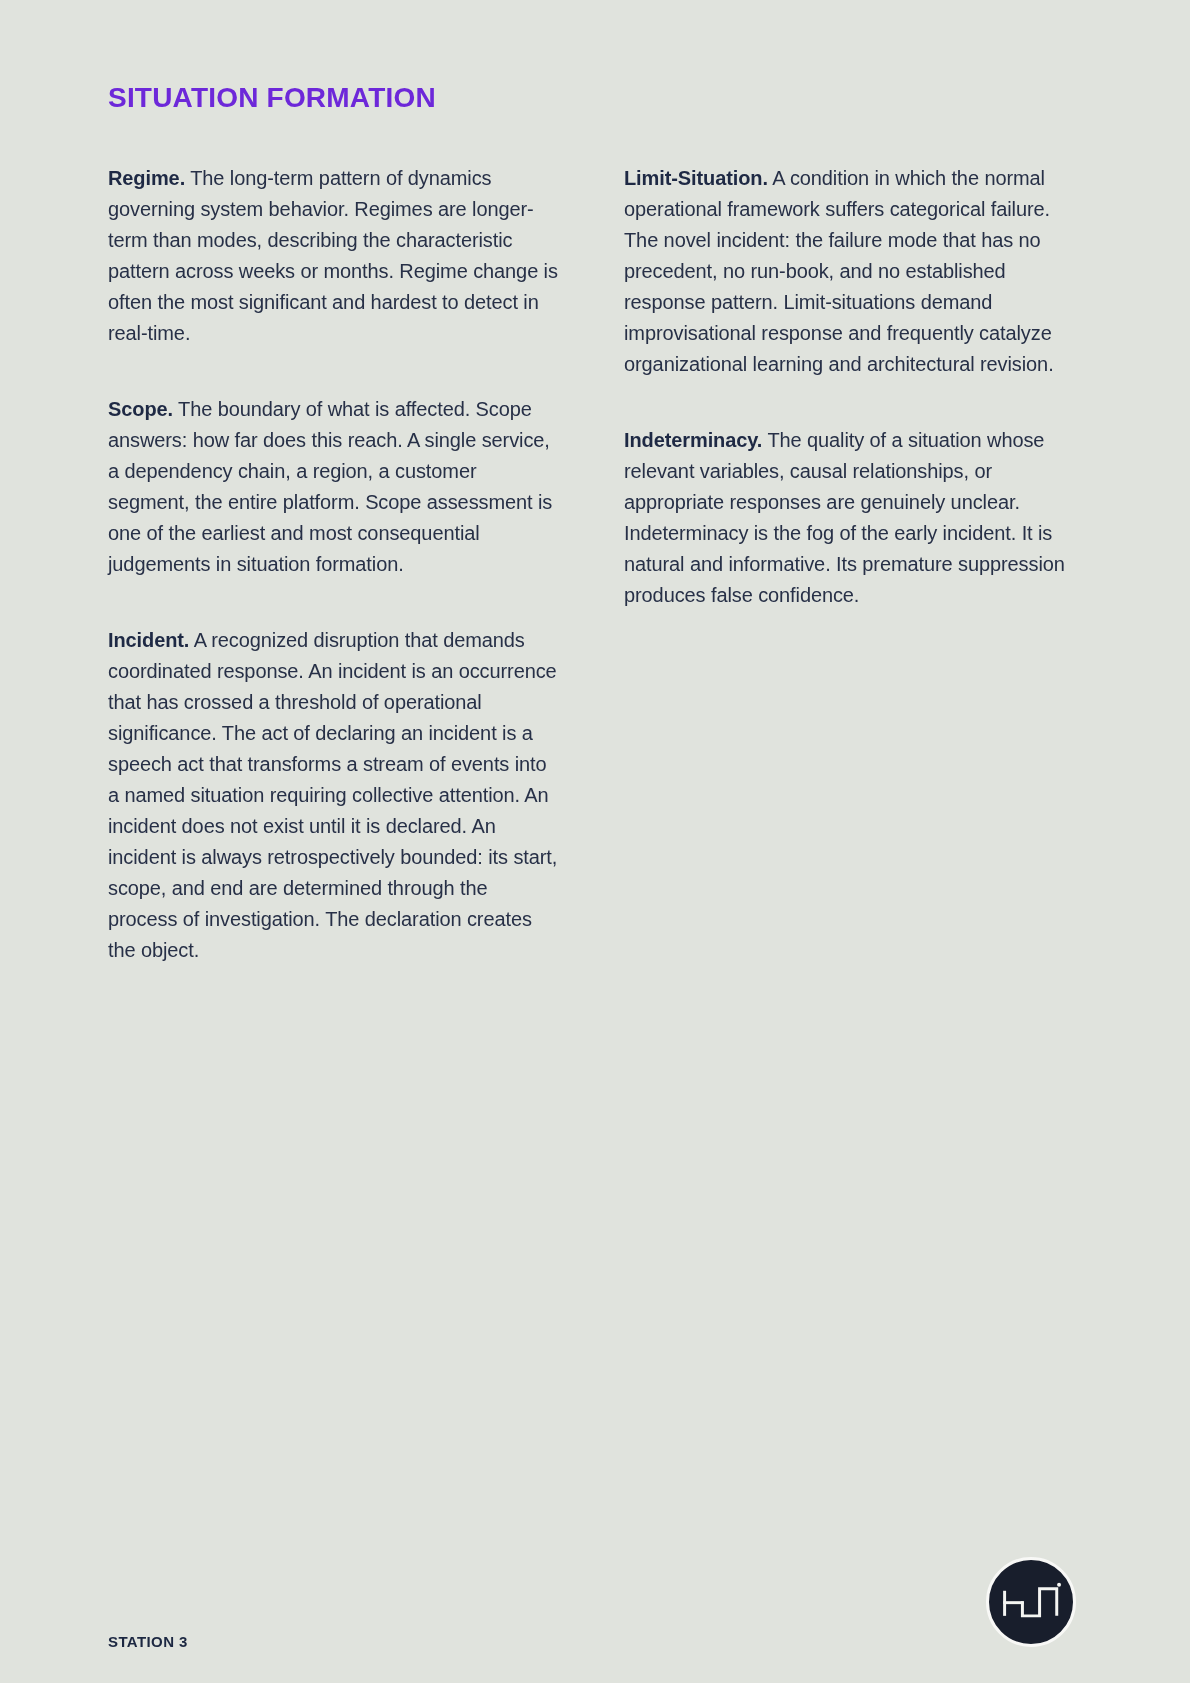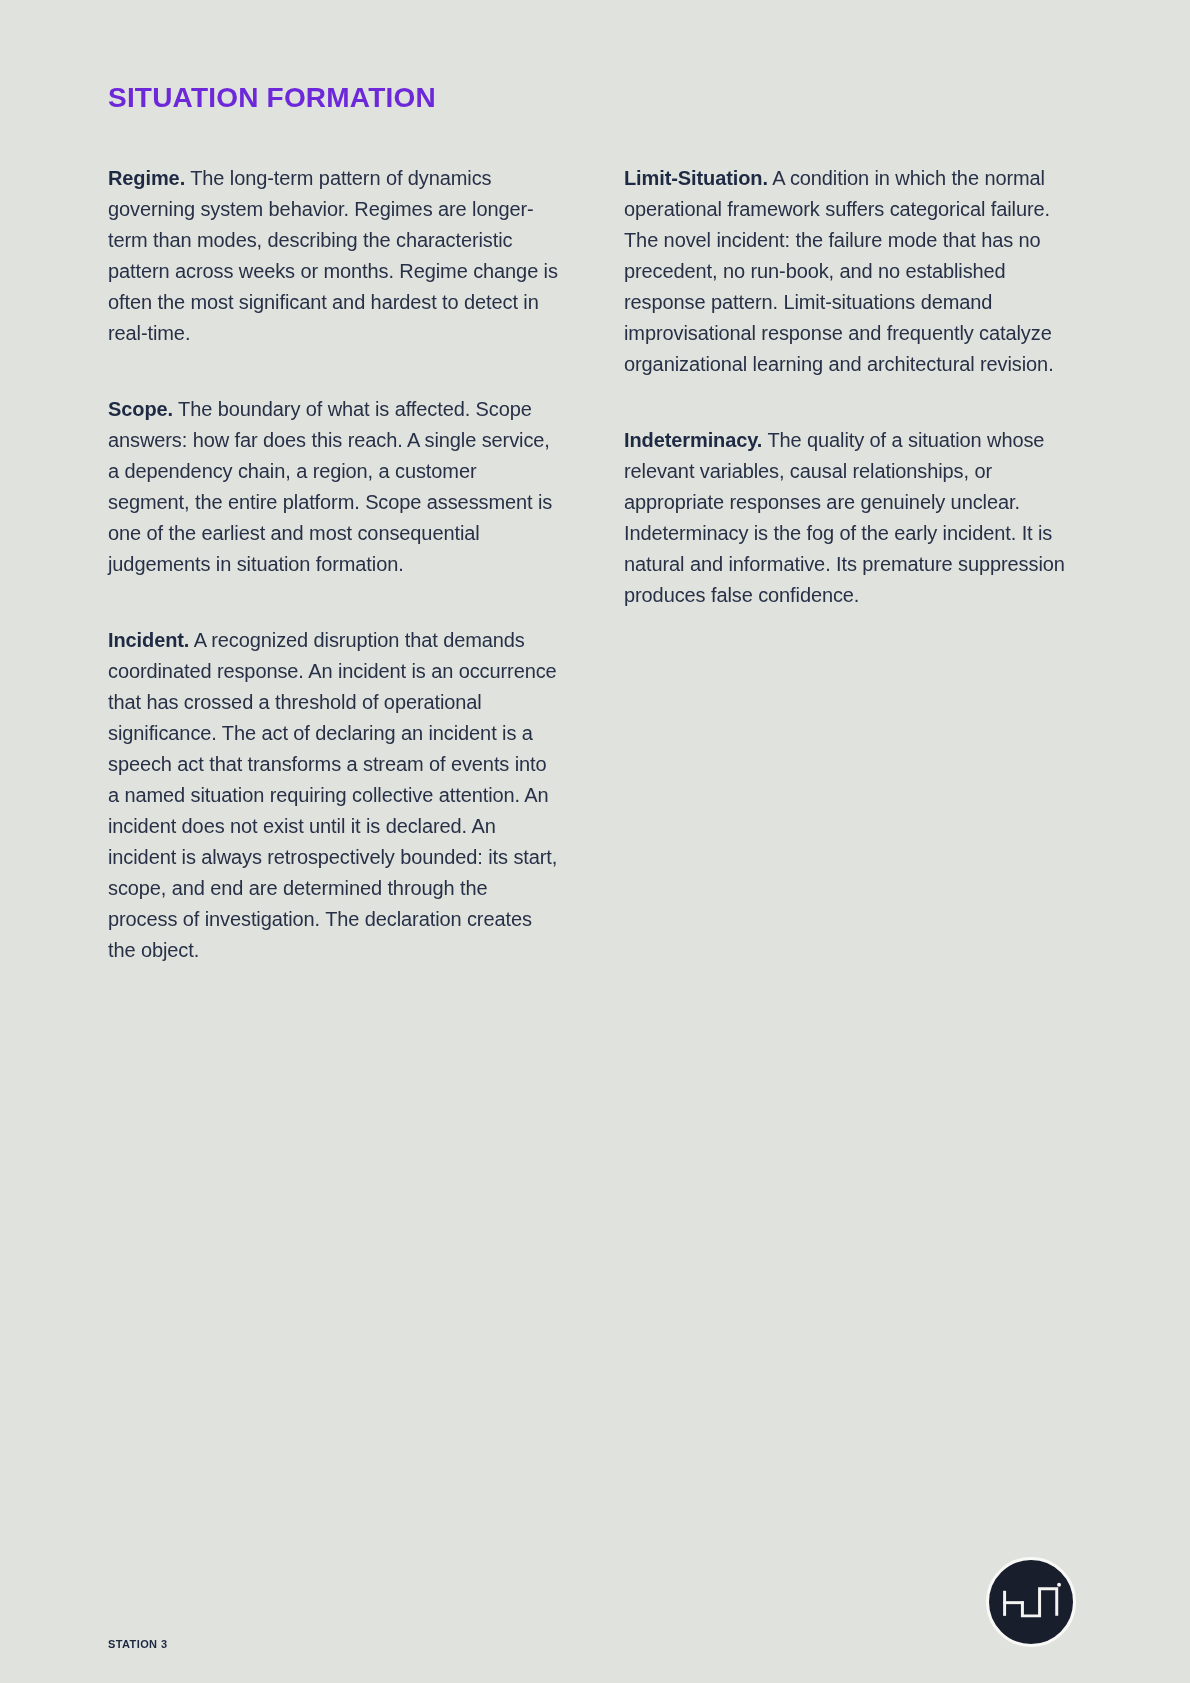--- a/index.html
+++ b/index.html
@@ -39,21 +39,21 @@
   }
   .def + .def { margin-top: 45px; }
   .term {
     font-weight: 700;
     color: #1e2944;
   }
   .footer-label {
     position: absolute;
     left: 108px;
     bottom: 33px;
-    font-size: 11px;
+    font-size: 15px;
     font-weight: 700;
     letter-spacing: 0.4px;
     color: #1c2741;
   }
   .logo {
     position: absolute;
     left: 986px;
     top: 1557px;
     width: 90px;
     height: 90px;

